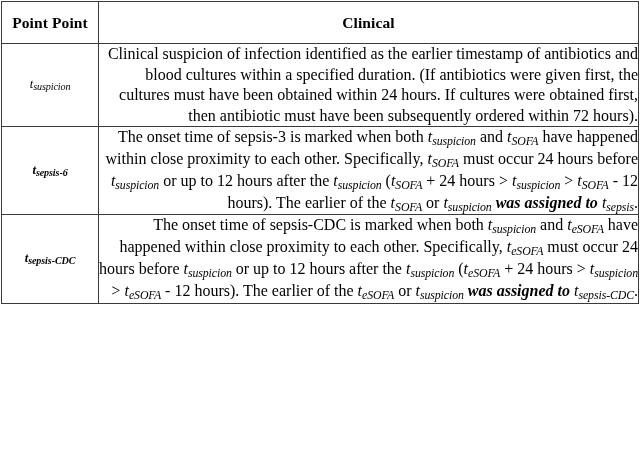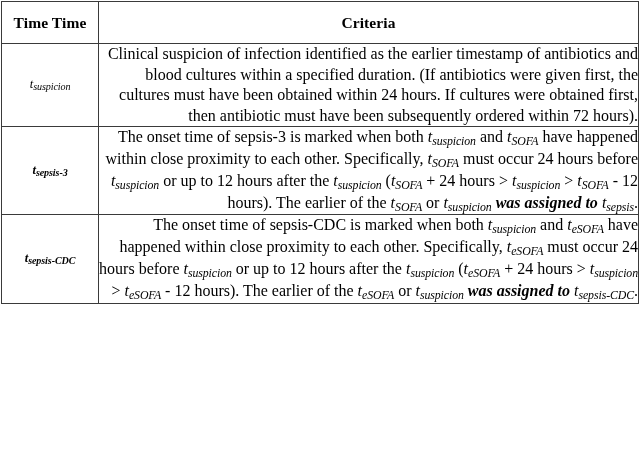--- a/index.html
+++ b/index.html
@@ -74,37 +74,37 @@
 
 <div class="table-wrap">
   <table class="criteria-table">
     <colgroup>
       <col class="col-timepoint">
       <col class="col-criteria">
     </colgroup>
     <tbody>
 
       <tr>
-        <th class="hdr hdr-timepoint">Time Time</th>
-        <th class="hdr">Criteria</th>
+        <th class="hdr hdr-timepoint">Point Point</th>
+        <th class="hdr">Clinical</th>
       </tr>
 
       <tr>
         <td class="tp-cell">
           <span class="var"><span>t</span><span class="sub">suspicion</span></span>
         </td>
         <td class="crit-cell">
           <span>Clinical suspicion of infection identified as the earlier timestamp of antibiotics and blood cultures within a specified duration. (If antibiotics were given first, the cultures must have been obtained within 24 hours. If cultures were obtained first, then antibiotic must have been subsequently ordered within 72 hours).</span>
         </td>
       </tr>
 
 
       <tr>
         <td class="tp-cell bold">
-          <span class="var"><span>t</span><span class="sub">sepsis-3</span></span>
+          <span class="var"><span>t</span><span class="sub">sepsis-6</span></span>
         </td>
         <td class="crit-cell">
           <span>The onset time of sepsis-3 is marked when both </span><span class="var"><span>t</span><span class="sub">suspicion</span></span><span> and </span><span class="var"><span>t</span><span class="sub">SOFA</span></span><span> have happened within close proximity to each other. Specifically, </span><span class="var"><span>t</span><span class="sub">SOFA</span></span><span> must occur 24 hours before </span><span class="var"><span>t</span><span class="sub">suspicion</span></span><span> or up to 12 hours after the </span><span class="var"><span>t</span><span class="sub">suspicion</span></span><span> (</span><span class="var"><span>t</span><span class="sub">SOFA</span></span><span> + 24 hours &gt; </span><span class="var"><span>t</span><span class="sub">suspicion</span></span><span> &gt; </span><span class="var"><span>t</span><span class="sub">SOFA</span></span><span> - 12 hours). The earlier of the </span><span class="var"><span>t</span><span class="sub">SOFA</span></span><span> or </span><span class="var"><span>t</span><span class="sub">suspicion</span></span><span class="it"> was assigned to </span><span class="var"><span>t</span><span class="sub">sepsis</span></span><span>.</span>
         </td>
       </tr>
 
 
       <tr>
         <td class="tp-cell bold">
           <span class="var"><span>t</span><span class="sub">sepsis-CDC</span></span>

